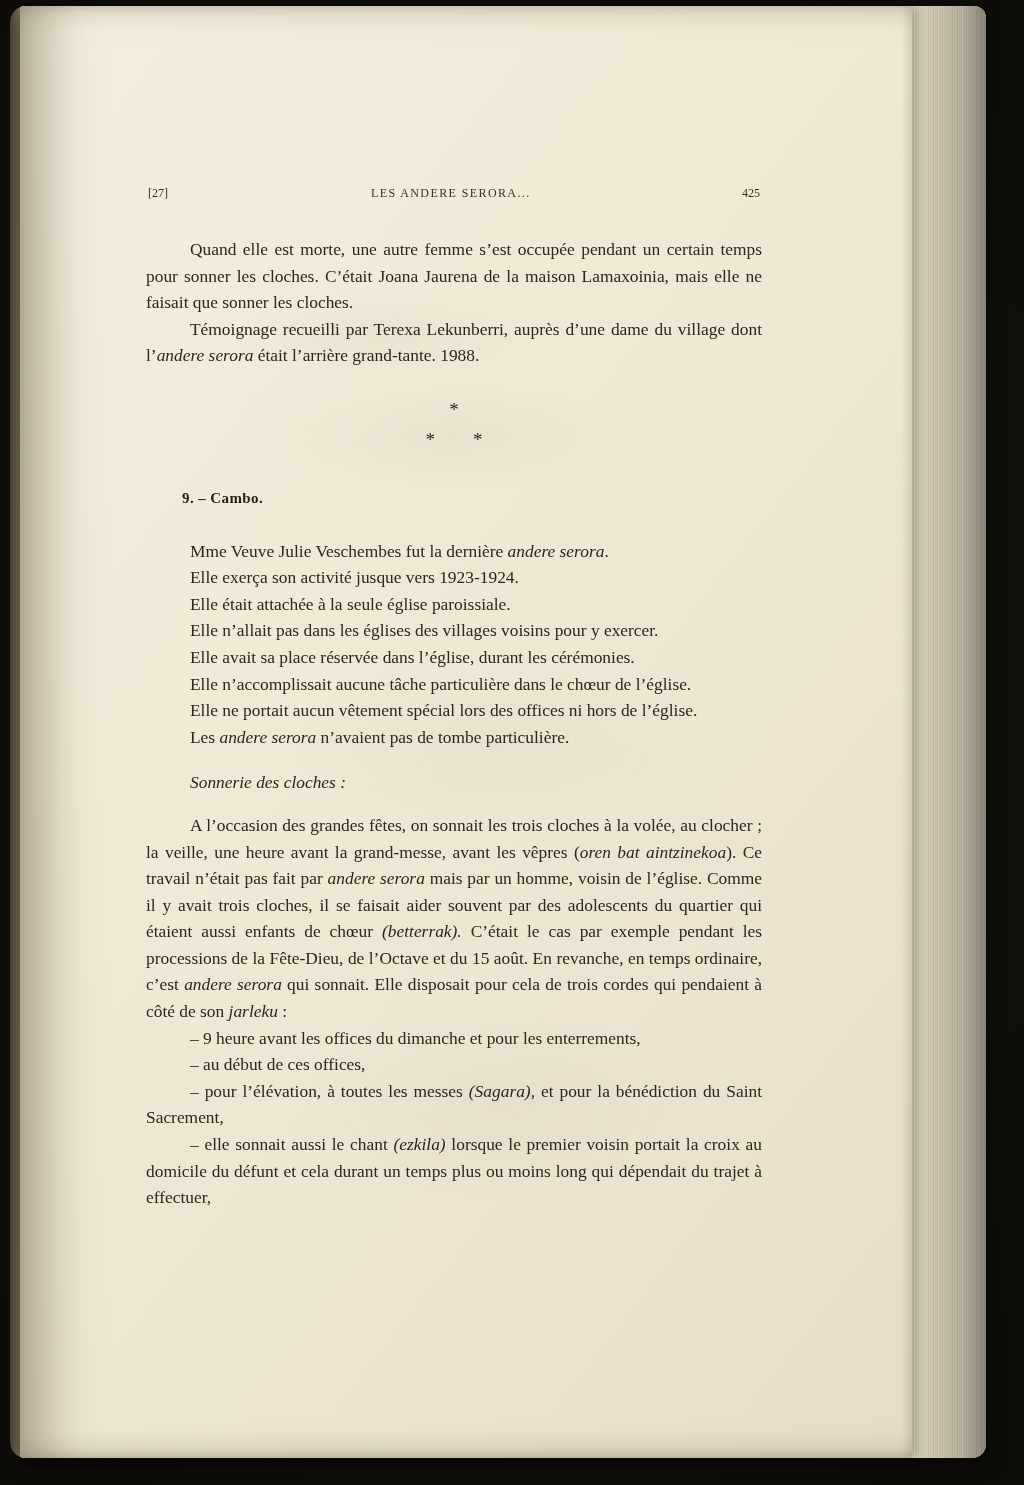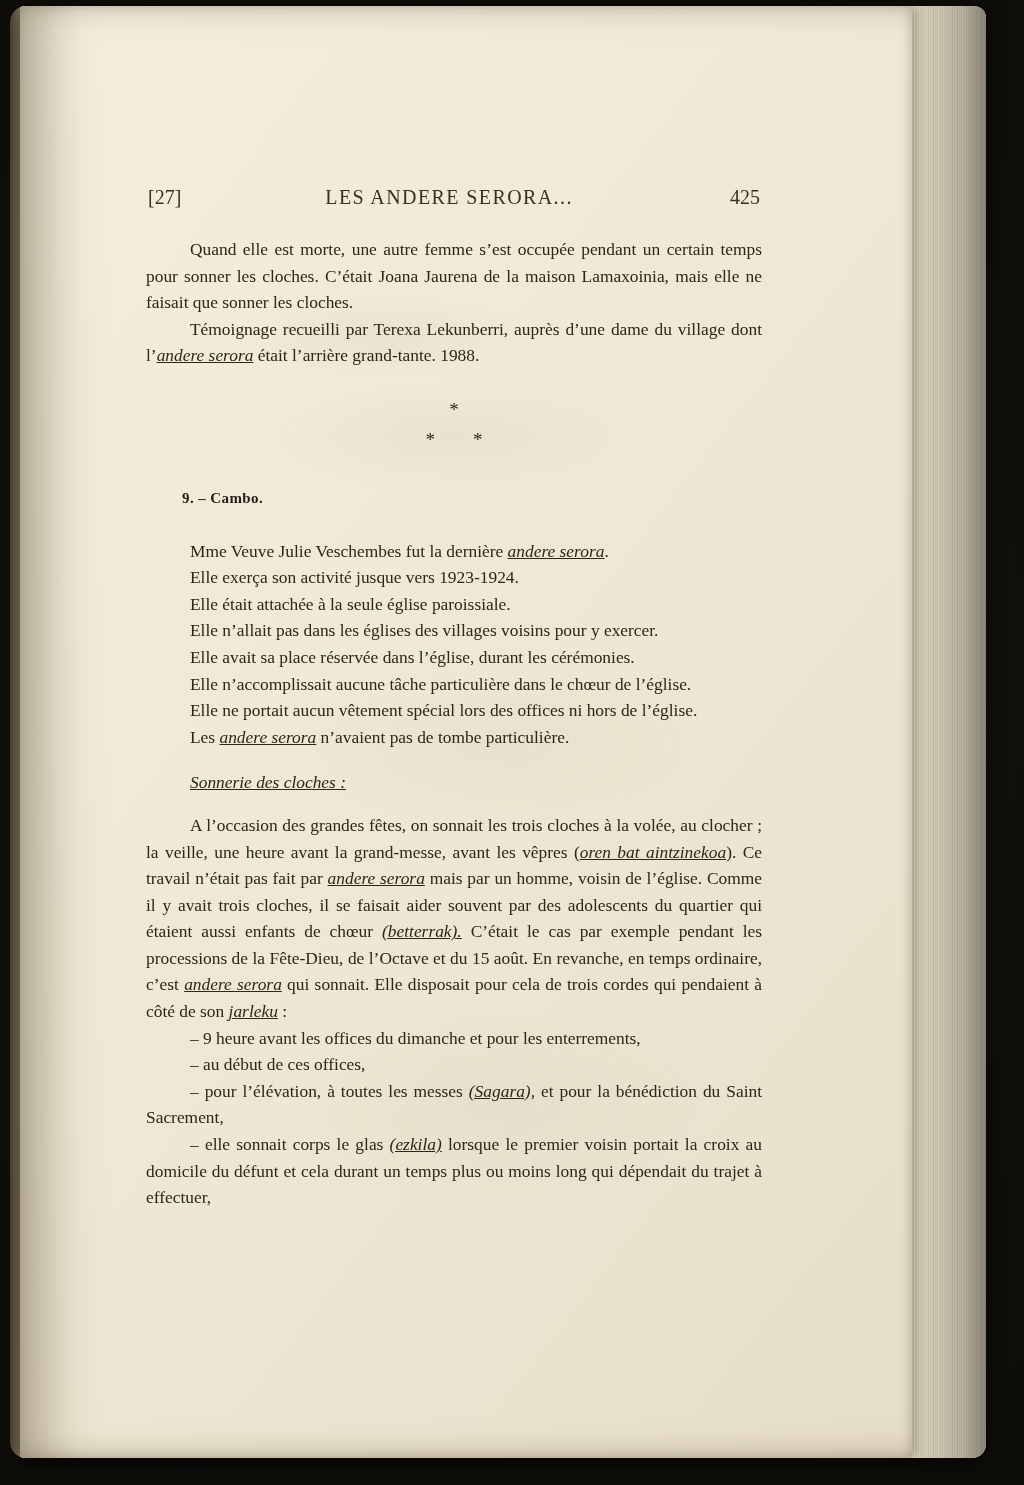--- a/index.html
+++ b/index.html
@@ -50,36 +50,36 @@
       radial-gradient(260px 80px at 430px 430px, rgba(120,110,90,0.10), transparent 70%),
       radial-gradient(300px 120px at 470px 740px, rgba(120,110,90,0.08), transparent 70%),
       radial-gradient(300px 140px at 480px 1100px, rgba(120,110,90,0.08), transparent 70%);
   }
   .text-col{
     position:absolute;left:126px;top:0;width:616px;padding-top:180px;
     color:#2c261c;
   }
   .page-header{
     position:relative;height:22px;margin-bottom:28px;
-    font-size:20px;color:#38311f;
+    font-size:12px;color:#38311f;
   }
   .margin-ref{position:absolute;left:2px;top:0;}
   .running-title{position:absolute;left:50%;top:0;transform:translateX(-52%);
     letter-spacing:1.4px;white-space:nowrap;}
   .page-number{position:absolute;right:2px;top:0;}
   .page-body{font-size:17.4px;line-height:26.6px;text-align:justify;}
   .page-body p{margin:0;text-indent:44px;}
   .star-sep{margin:26px 0 14px 0;text-align:center;font-size:19px;line-height:30px;}
   .star-bottom{white-space:pre;}
   h2.heading{
     font-size:15px;font-weight:bold;margin:30px 0 26px 36px;
     letter-spacing:.4px;text-align:left;color:#241f15;
   }
   p.subheading{margin-top:19px;margin-bottom:16px;}
-  i{font-style:italic;text-decoration:underline;}
+  i{font-style:italic;}
 </style>
 </head>
 <body>
 
 <div class="photo">
   <div class="left-edges"></div>
   <div class="page">
     <div class="edge-stack"></div>
     <div class="sheet">
       <div class="bleed"></div>
@@ -103,18 +103,18 @@
             <p class="para"><span>Elle n’allait pas dans les églises des villages voisins pour y exercer.</span></p>
             <p class="para"><span>Elle avait sa place réservée dans l’église, durant les cérémonies.</span></p>
             <p class="para"><span>Elle n’accomplissait aucune tâche particulière dans le chœur de l’église.</span></p>
             <p class="para"><span>Elle ne portait aucun vêtement spécial lors des offices ni hors de l’église.</span></p>
             <p class="para"><span>Les </span><i>andere serora</i><span> n’avaient pas de tombe particulière.</span></p>
             <p class="subheading"><i>Sonnerie des cloches :</i></p>
             <p class="para"><span>A l’occasion des grandes fêtes, on sonnait les trois cloches à la volée, au clocher ; la veille, une heure avant la grand-messe, avant les vêpres (</span><i>oren bat aintzinekoa</i><span>). Ce travail n’était pas fait par </span><i>andere serora</i><span> mais par un homme, voisin de l’église. Comme il y avait trois cloches, il se faisait aider souvent par des adolescents du quartier qui étaient aussi enfants de chœur </span><i>(betterrak).</i><span> C’était le cas par exemple pendant les processions de la Fête-Dieu, de l’Octave et du 15 août. En revanche, en temps ordinaire, c’est </span><i>andere serora</i><span> qui sonnait. Elle disposait pour cela de trois cordes qui pendaient à côté de son </span><i>jarleku</i><span> :</span></p>
             <p class="para"><span>– 9 heure avant les offices du dimanche et pour les enterrements,</span></p>
             <p class="para"><span>– au début de ces offices,</span></p>
             <p class="para"><span>– pour l’élévation, à toutes les messes </span><i>(Sagara),</i><span> et pour la bénédiction du Saint Sacrement,</span></p>
-            <p class="para"><span>– elle sonnait corps le glas </span><i>(ezkila)</i><span> lorsque le premier voisin portait la croix au domicile du défunt et cela durant un temps plus ou moins long qui dépendait du trajet à effectuer,</span></p>
+            <p class="para"><span>– elle sonnait aussi le chant </span><i>(ezkila)</i><span> lorsque le premier voisin portait la croix au domicile du défunt et cela durant un temps plus ou moins long qui dépendait du trajet à effectuer,</span></p>
           </div>
       </div>
     </div>
   </div>
 </div>
 
 </body></html>

